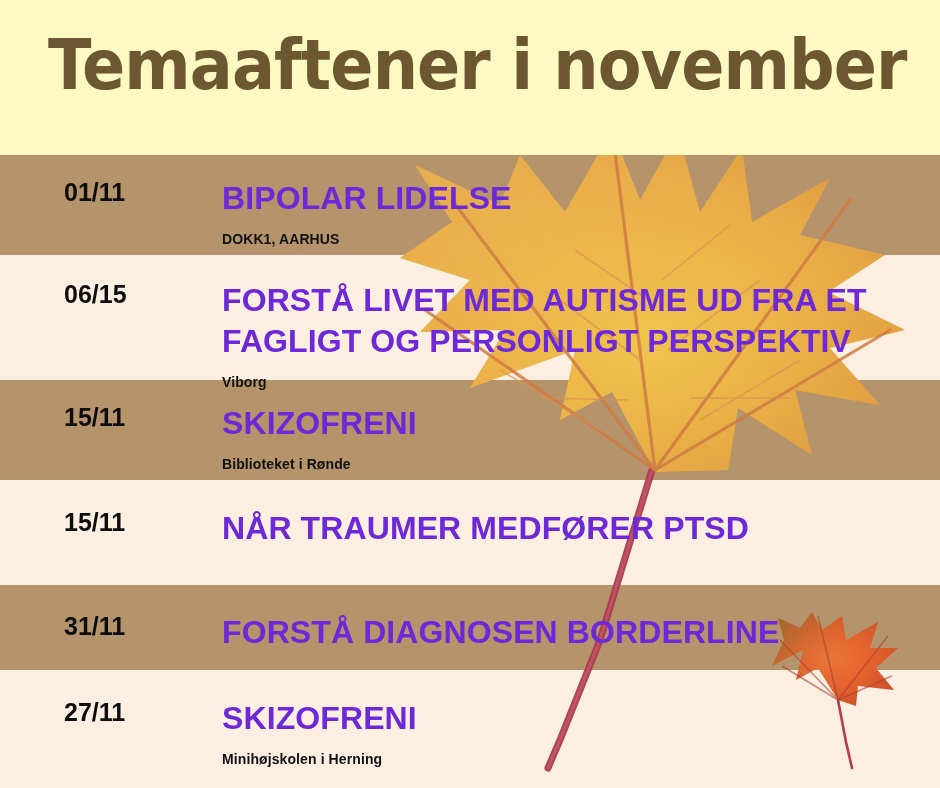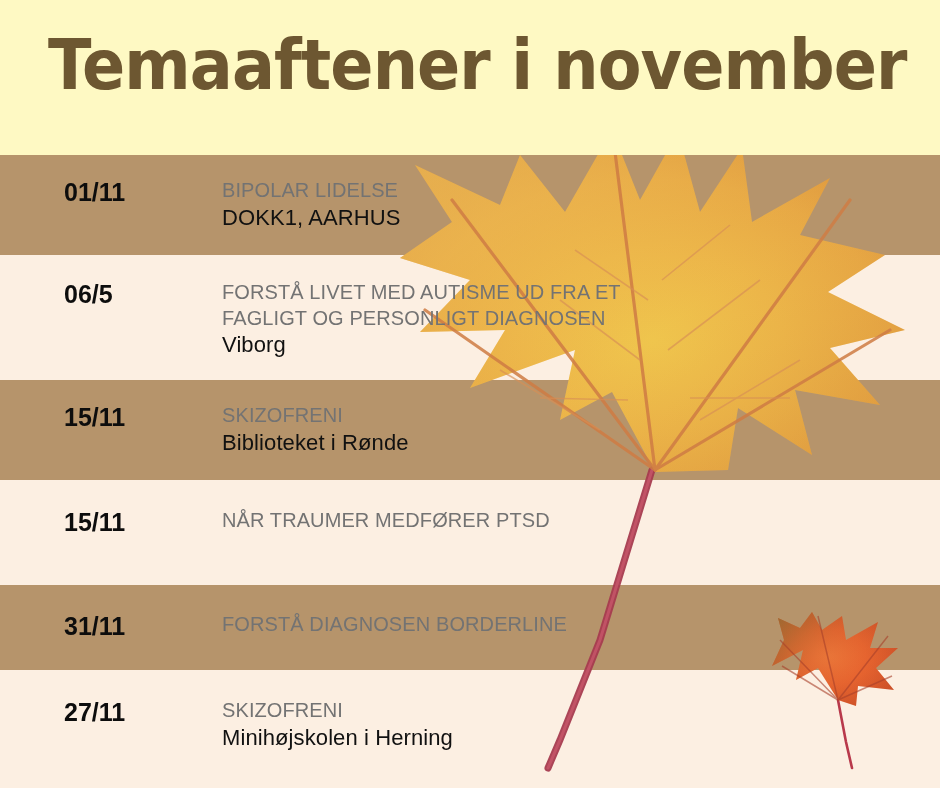--- a/index.html
+++ b/index.html
@@ -76,34 +76,34 @@
     color: #0d0d0d;
     letter-spacing: 0px;
     white-space: nowrap;
   }
   .row-text {
     position: absolute;
     left: 222px;
     right: 10px;
   }
   .row-title {
-    font-size: 20px;
-    font-weight: 400;
-    color: #737373;
+    font-size: 32px;
+    font-weight: 700;
+    color: #6d28d9;
     letter-spacing: 0.1px;
     line-height: 1.28;
     white-space: pre-line;
   }
   .row-venue {
-    font-size: 22px;
-    font-weight: 400;
+    font-size: 14px;
+    font-weight: 700;
     color: #111111;
     letter-spacing: 0.1px;
     line-height: 1.3;
-    margin-top: 0;
+    margin-top: 11px;
   }
 </style>
 </head>
 <body>
 
 <div id="poster">
 
   <div class="band brown" style="top:155px;height:100px;"></div>
   <div class="band cream" style="top:255px;height:125px;"></div>
   <div class="band brown" style="top:380px;height:100px;"></div>
@@ -207,24 +207,24 @@
 
   <div class="row" style="top:178px;">
     <div class="row-date">01/11</div>
     <div class="row-text">
       <div class="row-title">BIPOLAR LIDELSE</div>
       <div class="row-venue">DOKK1, AARHUS</div>
     </div>
   </div>
 
   <div class="row" style="top:280px;">
-    <div class="row-date">06/5</div>
+    <div class="row-date">06/15</div>
     <div class="row-text">
       <div class="row-title">FORSTÅ LIVET MED AUTISME UD FRA ET
-FAGLIGT OG PERSONLIGT DIAGNOSEN</div>
+FAGLIGT OG PERSONLIGT PERSPEKTIV</div>
       <div class="row-venue">Viborg</div>
     </div>
   </div>
 
   <div class="row" style="top:403px;">
     <div class="row-date">15/11</div>
     <div class="row-text">
       <div class="row-title">SKIZOFRENI</div>
       <div class="row-venue">Biblioteket i Rønde</div>
     </div>

